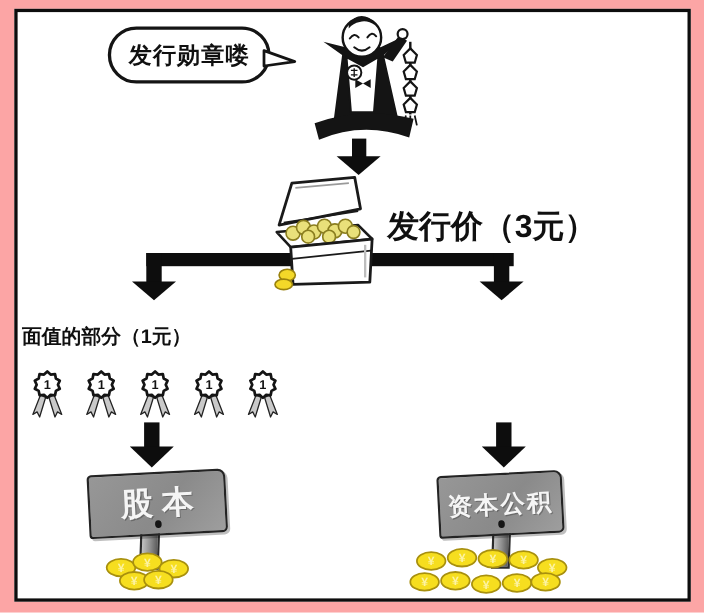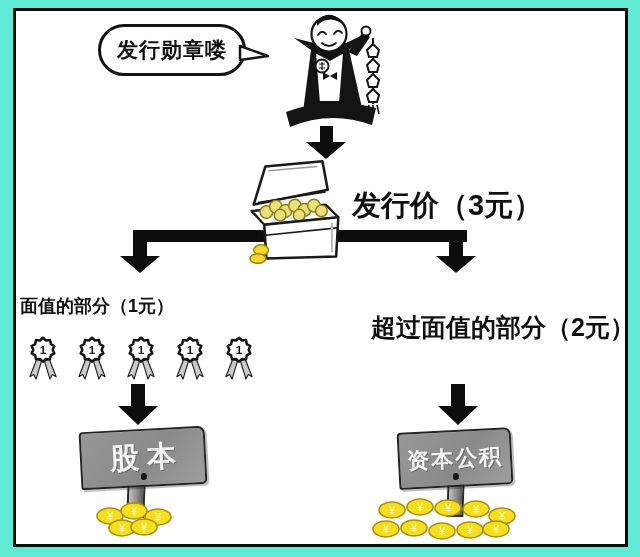--- a/index.html
+++ b/index.html
@@ -1,17 +1,17 @@
 <!DOCTYPE html>
 <html><head>
 <meta charset="utf-8">
 <style>
   html,body{margin:0;padding:0;background:#ffffff;}
   #stage{
-    position:relative;width:640px;height:557px;background:#5eead4;overflow:hidden;
+    position:relative;width:640px;height:557px;background:#fca5a5;overflow:hidden;
     font-family:"Liberation Sans","DejaVu Sans",sans-serif;color:#101010;
   }
   .abs{position:absolute;}
   
   #frame{left:13px;top:8px;width:609px;height:533px;border:3px solid #0d0d0d;background:#ffffff;}
   
   #bubble{
     left:98px;top:24px;width:142px;height:46px;background:#ffffff;
     border:3px solid #141414;border-radius:26px;z-index:3;
     display:flex;align-items:center;justify-content:center;
@@ -168,21 +168,20 @@
       <text x="22" y="23" text-anchor="middle" font-size="15" font-weight="bold" fill="#141414">1</text>
     </svg>
     <svg class="medal" viewBox="0 0 44 60">
       <polygon class="medal-ribbon-l" points="14,30 5,53 10,50 13,56 20,33" fill="#c9c9c9" stroke="#222" stroke-width="1.5" stroke-linejoin="round"></polygon>
       <polygon class="medal-ribbon-r" points="30,30 39,53 34,50 31,56 24,33" fill="#c9c9c9" stroke="#222" stroke-width="1.5" stroke-linejoin="round"></polygon>
       <polygon class="medal-star" fill="#ffffff" stroke="#141414" stroke-width="3.2" stroke-linejoin="round" points="22.0,2.5 25.9,6.1 31.1,5.5 32.1,10.7 36.7,13.2 34.5,18.0 36.7,22.8 32.1,25.3 31.1,30.5 25.9,29.9 22.0,33.5 18.1,29.9 12.9,30.5 11.9,25.3 7.3,22.8 9.5,18.0 7.3,13.2 11.9,10.7 12.9,5.5 18.1,6.1"></polygon>
       <text x="22" y="23" text-anchor="middle" font-size="15" font-weight="bold" fill="#141414">1</text>
     </svg>
   </div>
 
-  <div class="abs biglabel" id="right-label">超过面值的部分（2元）</div>
 
   <div class="stem" style="left:131px;top:384px;width:14px;height:24px;"></div>
   <div class="ahead" style="left:118px;top:406px;border-top-width:19px;"></div>
   <div class="stem" style="left:451px;top:384px;width:14px;height:24px;"></div>
   <div class="ahead" style="left:438px;top:406px;border-top-width:19px;"></div>
 
   <div class="abs sign" id="sign-left">
     <span class="sign-txt">股本</span>
     <span class="nail"></span>
   </div>

